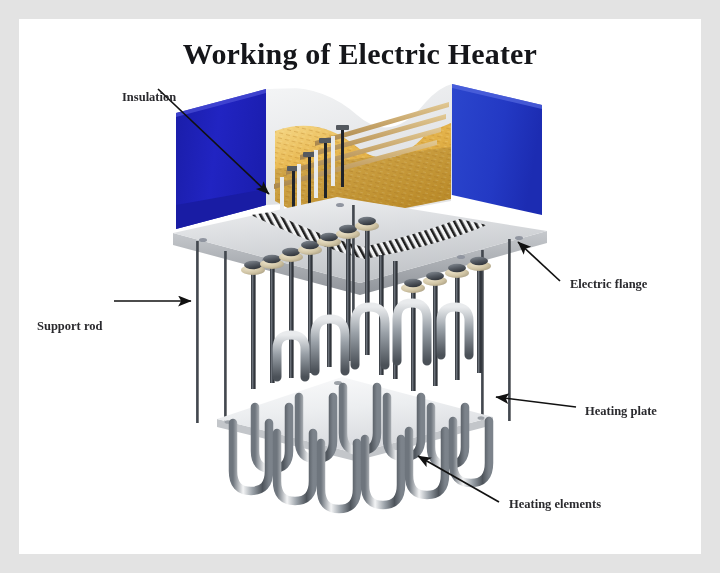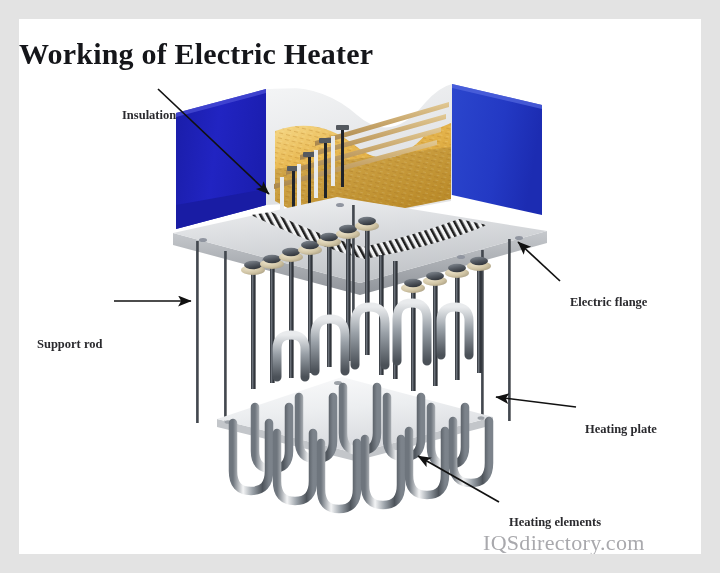--- a/index.html
+++ b/index.html
@@ -25,36 +25,35 @@
     width: 682px;
     height: 535px;
     background: #ffffff;
     overflow: hidden;
   }
   #title {
     position: absolute;
     left: 0;
     top: 18px;
     width: 682px;
-    text-align: left;
+    text-align: center;
     font-family: "Liberation Serif", serif;
     font-weight: bold;
     font-size: 30px;
     letter-spacing: 0.2px;
     color: #15161a;
     white-space: nowrap;
   }
   .callout {
     position: absolute;
     font-family: "Liberation Serif", serif;
     font-size: 12.5px;
     font-weight: bold;
     color: #2a2a2e;
     white-space: nowrap;
-    margin-top: 18px;
   }
   #lbl-insulation { left: 103px; top: 71px; }
   #lbl-support-rod { left: 18px; top: 300px; }
   #lbl-mounting-flange { left: 551px; top: 258px; }
   #lbl-support-plate { left: 566px; top: 385px; }
   #lbl-heating-elements { left: 490px; top: 478px; text-align: center; }
   #watermark {
     position: absolute;
     left: 464px;
     top: 511px;
@@ -374,15 +373,14 @@
       <line x1="557" y1="388" x2="477" y2="378" stroke="#111" stroke-width="1.7" marker-end="url(#ah)"></line>
       <line x1="480" y1="483" x2="399" y2="437" stroke="#111" stroke-width="1.7" marker-end="url(#ah)"></line>
     </svg>
 
     <div class="callout" id="lbl-insulation">Insulation</div>
     <div class="callout" id="lbl-support-rod">Support rod</div>
     <div class="callout" id="lbl-mounting-flange">Electric flange</div>
     <div class="callout" id="lbl-support-plate">Heating plate</div>
     <div class="callout" id="lbl-heating-elements">Heating elements</div>
 
-    <div id="watermark">IQSdirectory.com</div>
   </div>
 </div>
 
 </body></html>

